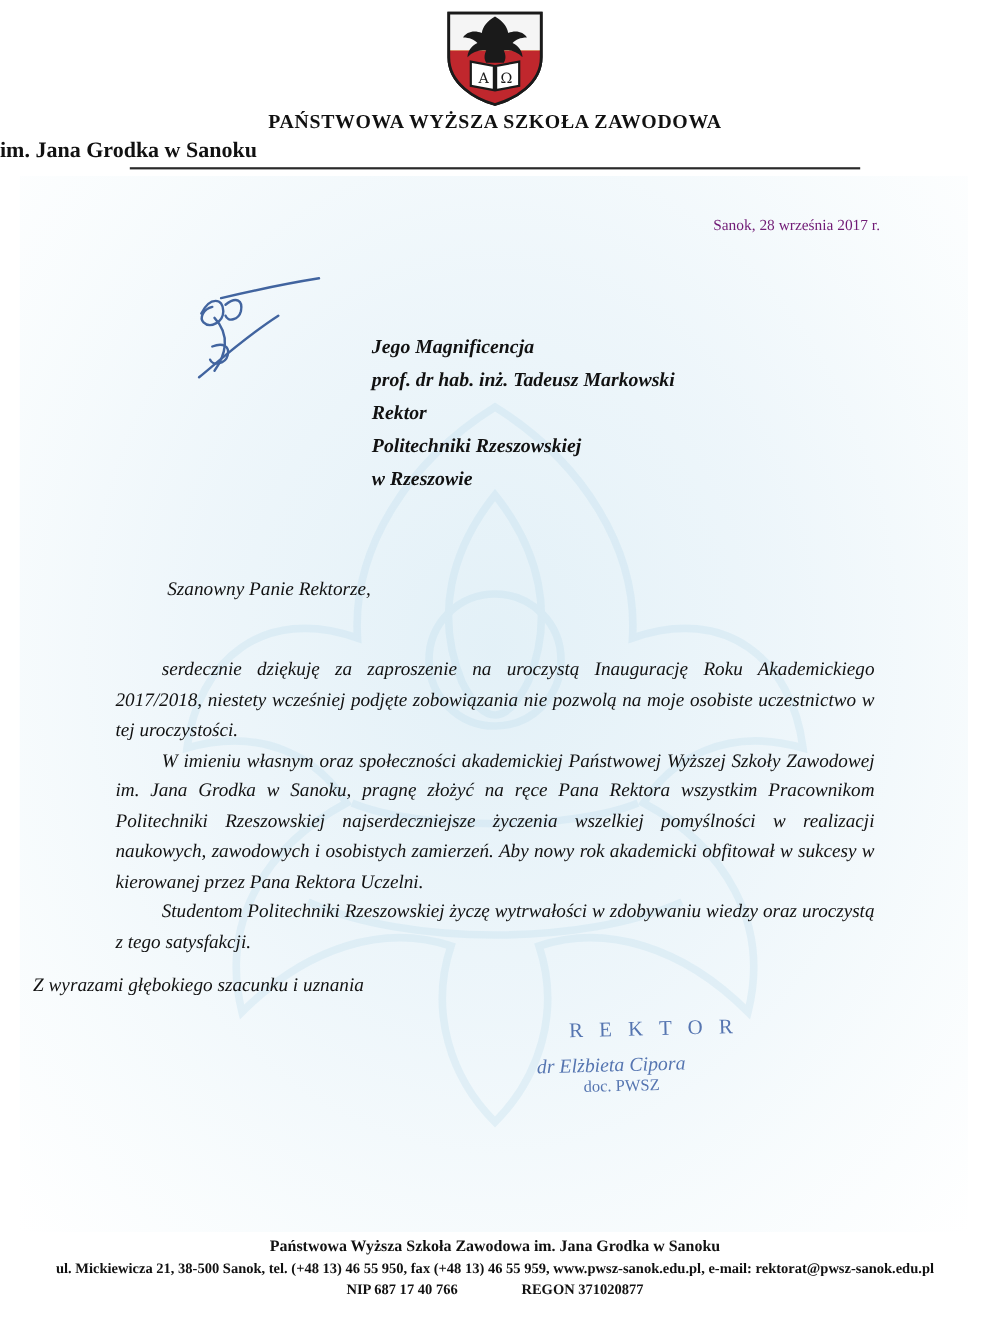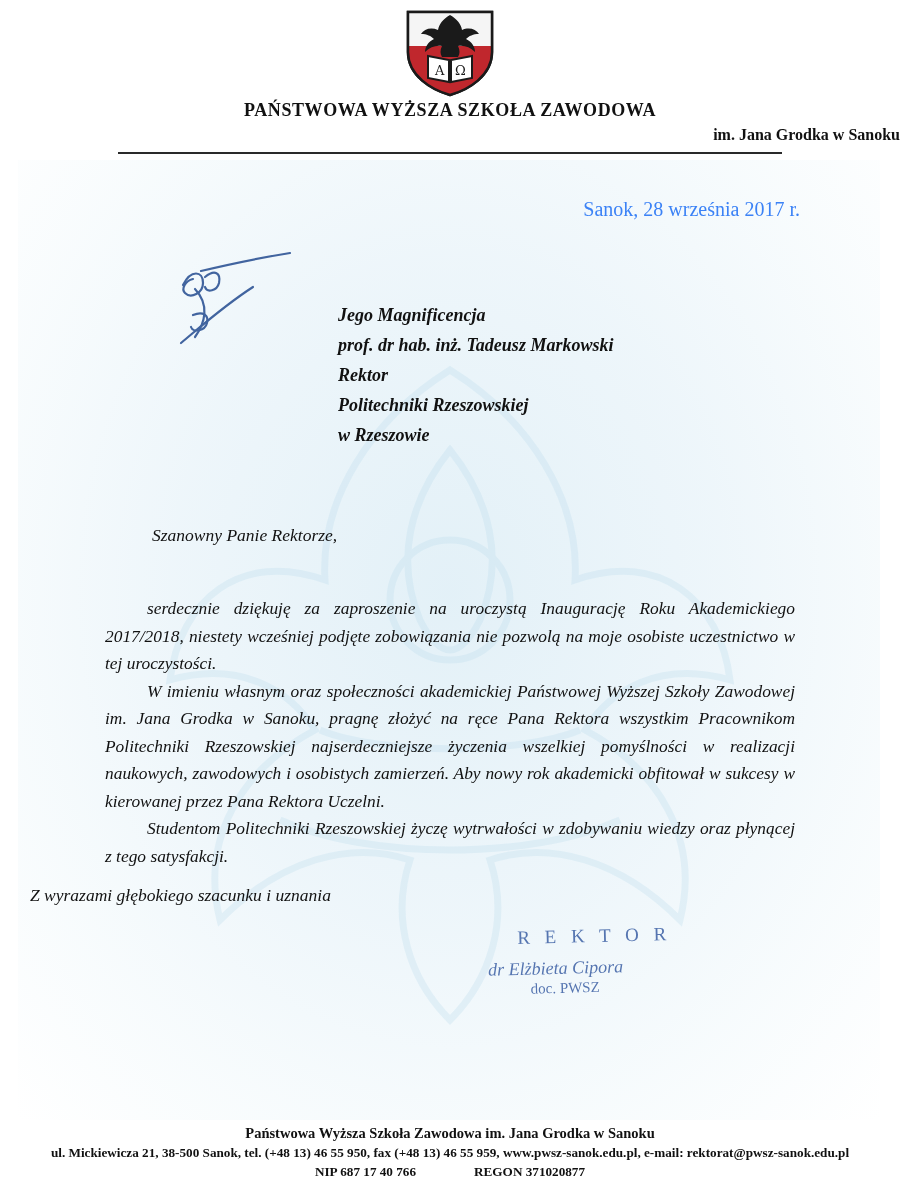--- a/index.html
+++ b/index.html
@@ -63,42 +63,42 @@
     font-weight: bold;
     font-size: 18px;
     letter-spacing: 0.6px;
     color: #111;
   }
   .uni-sub {
     position: absolute;
     top: 126px;
     left: 0;
     width: 900px;
-    text-align: right;
+    text-align: left;
     font-family: "Liberation Serif", serif;
     font-weight: bold;
-    font-size: 16px;
+    font-size: 20px;
     color: #111;
   }
   .rule {
     position: absolute;
     left: 118px;
     top: 152px;
     width: 664px;
     height: 2px;
     background: #2a2a2a;
   }
   
   .place-date {
     position: absolute;
     right: 100px;
     top: 198px;
     font-family: "Liberation Serif", serif;
-    font-size: 20px;
-    color: #3b82f6;
+    font-size: 14px;
+    color: #701a75;
     white-space: nowrap;
   }
   .addressee {
     position: absolute;
     left: 338px;
     top: 300px;
     font-family: "Liberation Serif", serif;
     font-style: italic;
     font-weight: bold;
     font-size: 18px;
@@ -275,21 +275,21 @@
     <div>Rektor</div>
     <div>Politechniki Rzeszowskiej</div>
     <div>w Rzeszowie</div>
   </div>
 
   <div class="salutation">Szanowny Panie Rektorze,</div>
 
   <div class="letter-body">
     <p>serdecznie dziękuję za zaproszenie na uroczystą Inaugurację Roku Akademickiego 2017/2018, niestety wcześniej podjęte zobowiązania nie pozwolą na moje osobiste uczestnictwo w tej uroczystości.</p>
     <p>W imieniu własnym oraz społeczności akademickiej Państwowej Wyższej Szkoły Zawodowej im. Jana Grodka w Sanoku, pragnę złożyć na ręce Pana Rektora wszystkim Pracownikom Politechniki Rzeszowskiej  najserdeczniejsze życzenia wszelkiej pomyślności w realizacji naukowych, zawodowych i osobistych zamierzeń. Aby nowy rok akademicki obfitował w sukcesy w kierowanej przez Pana Rektora Uczelni.</p>
-    <p>Studentom Politechniki Rzeszowskiej życzę wytrwałości w zdobywaniu wiedzy oraz płynącej z tego satysfakcji.</p>
+    <p>Studentom Politechniki Rzeszowskiej życzę wytrwałości w zdobywaniu wiedzy oraz uroczystą z tego satysfakcji.</p>
   </div>
 
   <div class="closing">Z wyrazami głębokiego szacunku i uznania</div>
 
   <div class="stamp">
     <div class="l1">R E K T O R</div>
     <div class="l2">dr Elżbieta Cipora</div>
     <div class="l3">doc. PWSZ</div>
   </div>
 

